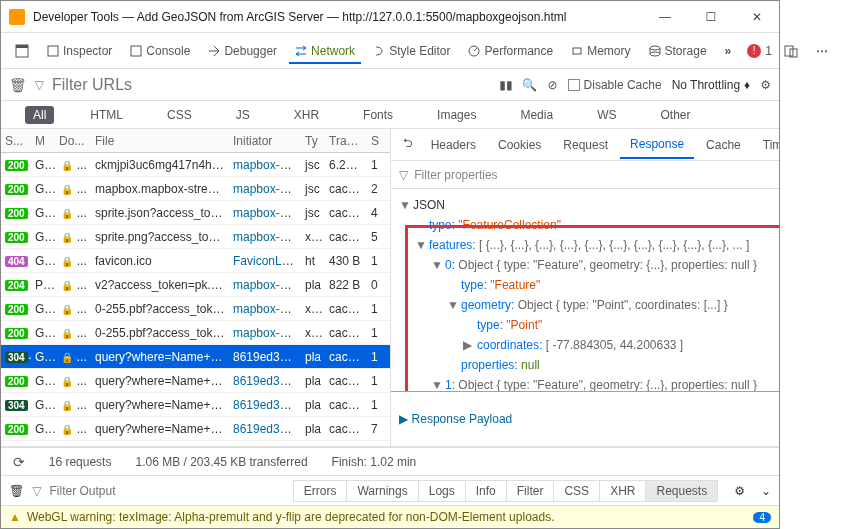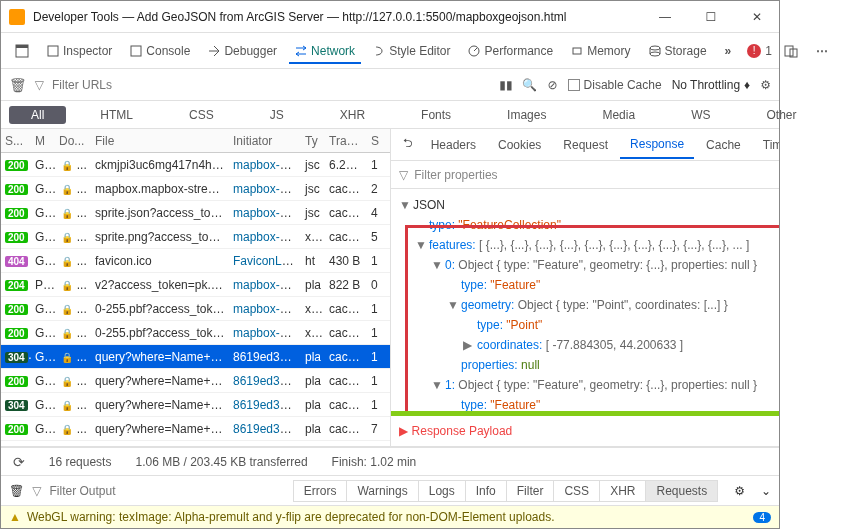--- a/index.html
+++ b/index.html
@@ -5,33 +5,33 @@
 * { margin: 0; padding: 0; box-sizing: border-box; font-family: "Segoe UI", Arial, sans-serif; font-size: 12px; }
 body { background: #fff; color: #333; }
 .window { width: 780px; height: 529px; border: 1px solid #888; display: flex; flex-direction: column; }
 .titlebar { display: flex; align-items: center; padding: 4px 8px; border-bottom: 1px solid #e0e0e0; height: 32px; }
 .titlebar .icon { width: 16px; height: 16px; margin-right: 8px; background: #ff9800; border-radius: 2px; position: relative; }
 .titlebar .title { flex: 1; font-size: 12px; color: #222; }
 .titlebar .winbtns { display: flex; gap: 18px; }
 .titlebar .winbtn { width: 28px; height: 20px; display: flex; align-items: center; justify-content: center; cursor: pointer; color: #444; }
 .toolbar { display: flex; align-items: center; padding: 4px 8px; border-bottom: 1px solid #e0e0e0; height: 36px; gap: 6px; }
 .toolbar .tab { display: flex; align-items: center; gap: 4px; padding: 4px 6px; cursor: pointer; white-space: nowrap; color: #555; }
-.toolbar .tab.active { color: #0f766e; border-bottom: 2px solid #0060df; margin-bottom: -2px; }
+.toolbar .tab.active { color: #4d7c0f; border-bottom: 2px solid #0060df; margin-bottom: -2px; }
 .toolbar .overflow { cursor: pointer; padding: 4px 6px; font-weight: bold; color: #555; }
 .toolbar .err { display: flex; align-items: center; gap: 4px; margin-left: 4px; color: #555; }
 .toolbar .errdot { width: 14px; height: 14px; border-radius: 50%; background: #d7373f; color: #fff; font-size: 10px; display: flex; align-items: center; justify-content: center; }
 .filterbar { display: flex; align-items: center; padding: 4px 8px; border-bottom: 1px solid #e0e0e0; height: 32px; gap: 8px; }
 .filterbar .trash { cursor: pointer; color: #666; font-size: 14px; }
-.filterbar input { border: none; outline: none; flex: 1; color: #888; font-size: 12px; }
+.filterbar input { border: none; outline: none; flex: 1; color: #888; font-size: 16px; }
 .filterbar .rightctl { display: flex; align-items: center; gap: 10px; }
 .filterbar .ctlbtn { cursor: pointer; color: #555; }
 .filterbar .checkbox { width: 12px; height: 12px; border: 1px solid #888; display: inline-block; vertical-align: middle; margin-right: 4px; }
 .filterbar .throttle { display: flex; align-items: center; gap: 4px; cursor: pointer; }
 .typebar { display: flex; align-items: center; padding: 4px 8px; border-bottom: 1px solid #e0e0e0; height: 28px; gap: 12px; }
-.typebar .type { cursor: pointer; color: #555; padding: 2px 22px; }
+.typebar .type { cursor: pointer; color: #555; padding: 2px 8px; margin-left: 16px; }
 .typebar .type.active { background: #5b5b66; color: #fff; border-radius: 3px; }
 .mainsplit { flex: 1; display: flex; overflow: hidden; border-bottom: 1px solid #e0e0e0; }
 .leftpane { width: 390px; display: flex; flex-direction: column; border-right: 1px solid #e0e0e0; overflow: hidden; }
 .tablehead, .tablerow { display: flex; align-items: center; height: 24px; border-bottom: 1px solid #f0f0f0; white-space: nowrap; }
 .tablehead { background: #fafafa; font-weight: normal; color: #666; border-bottom: 1px solid #ccc; }
 .tablehead > div, .tablerow > div { padding: 0 4px; overflow: hidden; text-overflow: ellipsis; }
 .col-status { width: 30px; }
 .col-meth { width: 24px; }
 .col-dom { width: 36px; }
 .col-file { width: 138px; }
@@ -59,21 +59,21 @@
 .redbox { position: absolute; border: 3px solid #d7373f; left: 14px; top: 36px; width: 720px; height: 216px; pointer-events: none; }
 .tree { font-family: Menlo, Consolas, monospace; font-size: 12px; line-height: 20px; }
 .tree .k { color: #0074e8; }
 .tree .v { color: #d64d00; }
 .tree .t { color: #666; }
 .tree .n { color: #4d7c0f; }
 .tree .arrow { color: #777; margin-right: 4px; display: inline-block; width: 10px; }
 .tree .row { white-space: nowrap; }
 .ind1 { padding-left: 16px; } .ind2 { padding-left: 32px; } .ind3 { padding-left: 48px; }
 .ind4 { padding-left: 64px; }
-.respay { padding: 8px 8px; border-top: 5px solid #84cc16; color: #ef4444; cursor: pointer; }
+.respay { padding: 20px 8px; border-top: 1px solid #84cc16; color: #0369a1; cursor: pointer; }
 .statusbar { display: flex; align-items: center; padding: 4px 12px; border-top: 1px solid #e0e0e0; height: 28px; gap: 24px; color: #555; }
 .statusbar .reload { cursor: pointer; font-size: 14px; }
 .consolebar { border-top: 1px solid #e0e0e0; }
 .consolefilt { display: flex; align-items: center; padding: 4px 8px; height: 30px; gap: 8px; border-bottom: 1px solid #e0e0e0; }
 .consolefilt .tabs { display: flex; margin-left: auto; }
 .consolefilt .tabs .t { padding: 3px 10px; cursor: pointer; color: #555; border: 1px solid #ddd; margin-left: -1px; }
 .consolefilt .tabs .t.active { background: #e8e8e8; }
 .consolemsg { display: flex; align-items: center; padding: 4px 8px; background: #ffffe0; color: #6b5e00; font-family: Menlo, Consolas, monospace; font-size: 11px; }
 .consolemsg .warn { color: #c19700; margin-right: 6px; }
 .consolemsg .count { margin-left: auto; background: #0074e8; color: #fff; border-radius: 8px; padding: 0 6px; font-size: 10px; }

